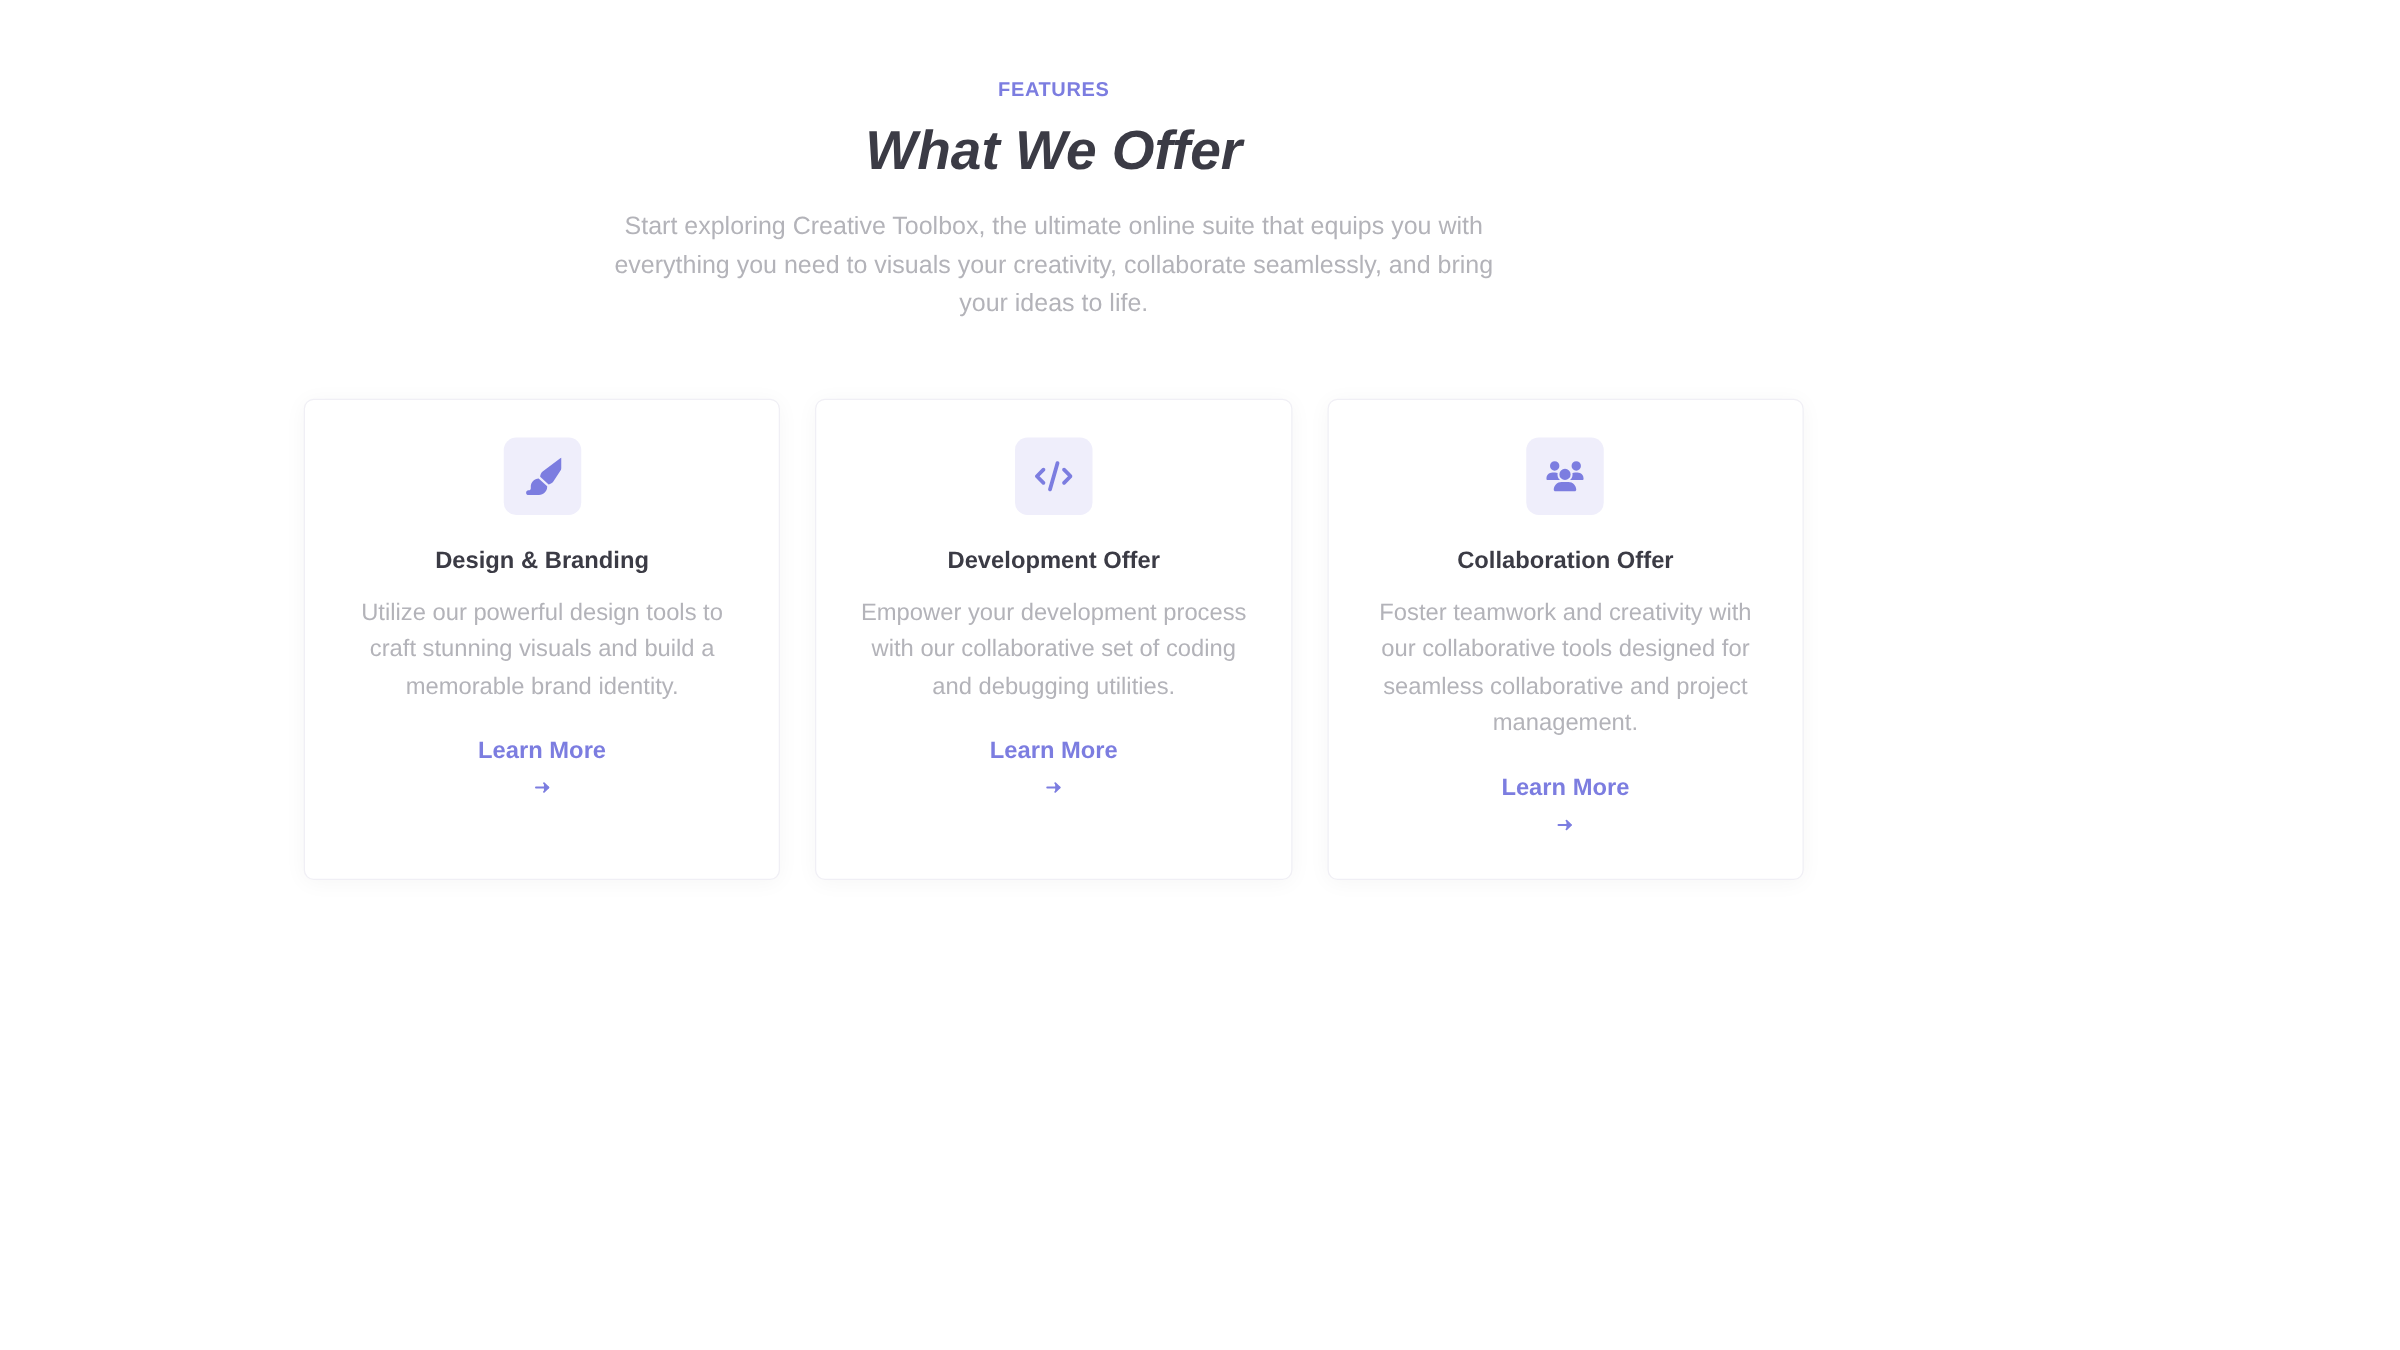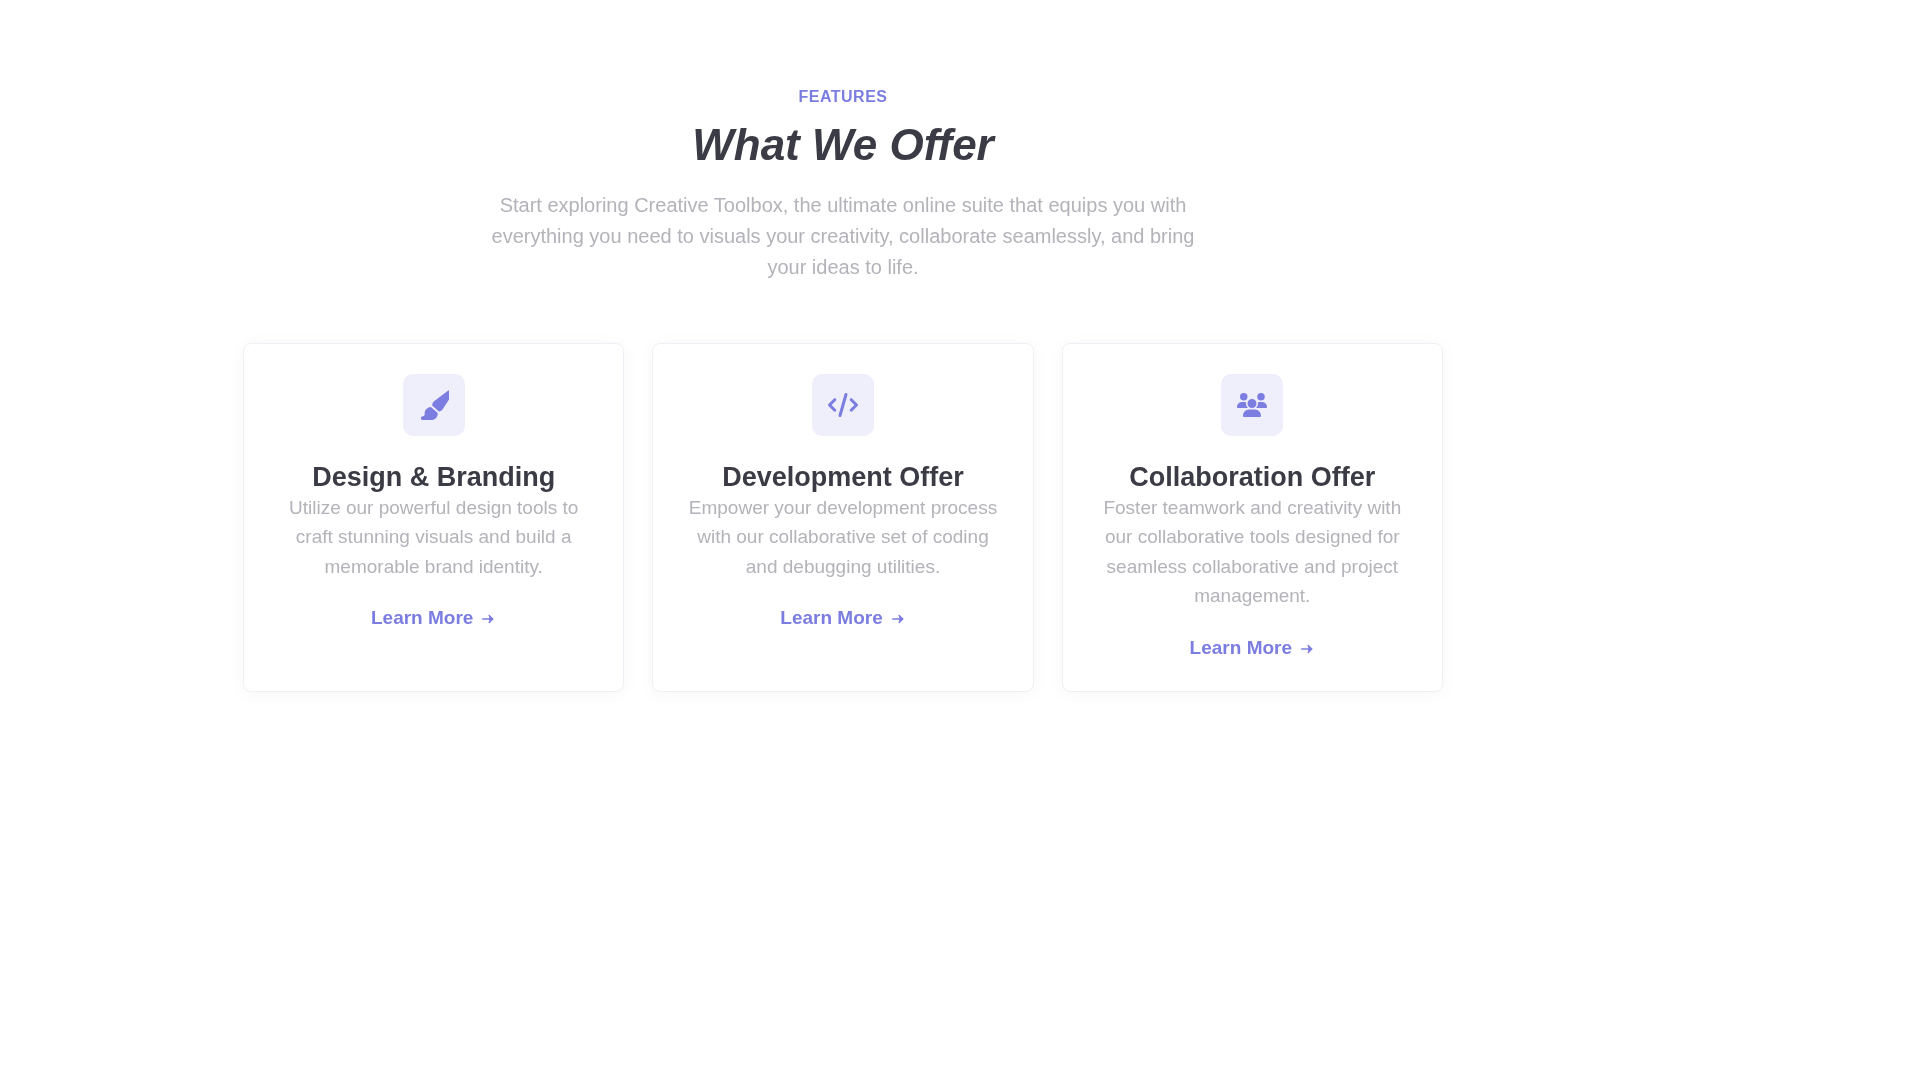--- a/index.html
+++ b/index.html
@@ -14,21 +14,21 @@
   body {
     margin: 0;
     font-family: "Segoe UI", "Helvetica Neue", Arial, sans-serif;
     background: #fff;
     width: 1920px;
     height: 1080px;
     color: var(--text-dark);
   }
   .page {
     width: 1686px;
-    padding-top: 88px;
+    padding-top: 64px;
   }
   .header {
     max-width: 720px;
     margin: 0 auto;
     text-align: center;
   }
   .eyebrow {
     color: var(--accent);
     font-weight: 700;
     letter-spacing: 0.5px;
@@ -76,40 +76,42 @@
     align-items: center;
     justify-content: center;
     margin-bottom: 26px;
   }
   .icon-wrap svg {
     width: 30px;
     height: 30px;
     fill: var(--accent);
   }
   .card-title {
-    font-size: 27px;
+    font-size: 19px;
     font-weight: 600;
     color: #3b3b45;
+    margin-bottom: 16px;
   }
   .card-desc {
     color: var(--text-body);
     font-size: 19px;
     line-height: 1.55;
     font-weight: 400;
     margin-bottom: 26px;
   }
   .learn-more {
     color: var(--accent);
     font-weight: 600;
     font-size: 19px;
     text-decoration: none;
     display: inline-flex;
     align-items: center;
     gap: 7px;
     cursor: pointer;
+    flex-direction: column;
   }
   .arrow-icon {
     display: inline-block;
   }
   .arrow-icon svg {
     width: 16px;
     height: 14px;
     fill: var(--accent);
     stroke: var(--accent);
     vertical-align: middle;

